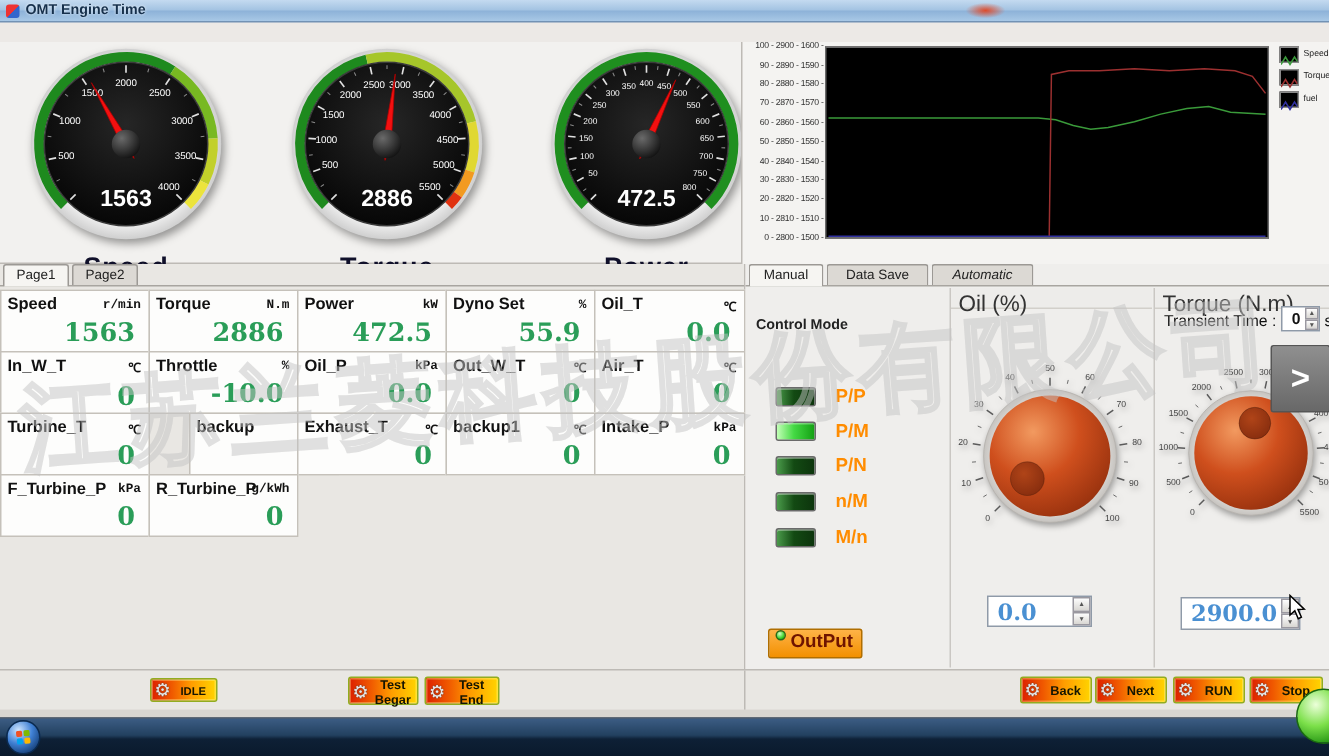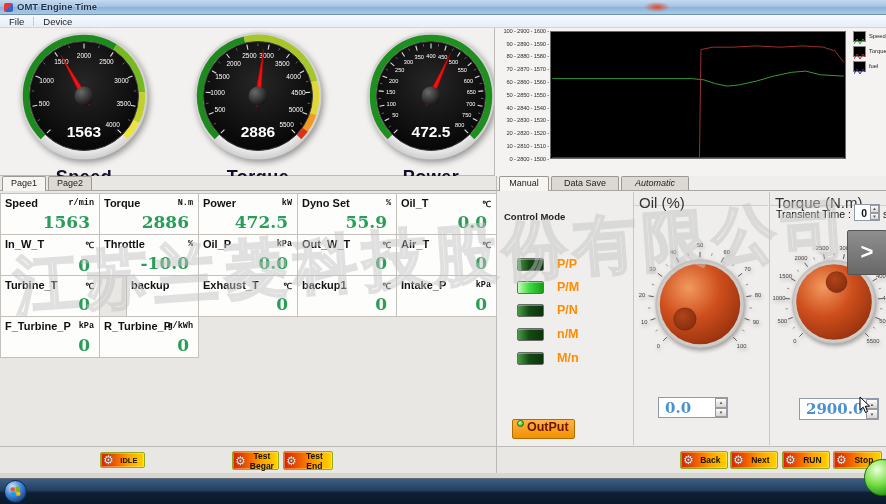--- a/index.html
+++ b/index.html
@@ -131,25 +131,20 @@
 <body>
 
 <div class="screen">
 
   <div class="titlebar">
     <div class="app-ico"></div>
     <span class="wtitle">OMT Engine Time</span>
     <div class="close-glow"></div>
   </div>
 
-  <div class="menubar" id="menubar">
-      <span class="mi">File</span>
-      <i class="sep"></i>
-      <span class="mi">Device</span>
-    </div>
 
   <div class="topsec">
     <div class="gauge-block" style="left:17px">
       <svg id="g0" width="134" height="134" viewBox="0 0 134 134">
           <defs>
             <radialGradient id="gw0">
               <stop offset="0%" stop-color="#ffffff"></stop>
               <stop offset="82%" stop-color="#f4f4f4"></stop>
               <stop offset="100%" stop-color="#cfcfcf"></stop>
             </radialGradient>
@@ -629,21 +624,21 @@
           <line x1="108.02669704746337" y1="68.61763997970776" x2="110.48145422332809" y2="68.9705807786255" stroke="#5a5a5a" stroke-width="0.6"></line>
           <line x1="103.2445268944895" y1="77.38341318595232" x2="107.89179753048833" y2="79.11675551676385" stroke="#5a5a5a" stroke-width="1"></line>
           <text x="113.70088582548685" y="83.28343343027825" text-anchor="middle" font-size="5.8" fill="#444" font-family="Liberation Sans, sans-serif">5000</text>
           <line x1="101.1182892766499" y1="87.13979801168531" x2="103.20459803807124" y2="88.48058723897519" stroke="#5a5a5a" stroke-width="0.6"></line>
           <line x1="93.12684050783182" y1="93.12684050783182" x2="96.6340901425171" y2="96.6340901425171" stroke="#5a5a5a" stroke-width="1"></line>
           <text x="101.0181521858737" y="103.01815218587369" text-anchor="middle" font-size="5.8" fill="#444" font-family="Liberation Sans, sans-serif">5500</text>
           <circle cx="62" cy="62" r="37.82" fill="url(#kb1)"></circle>
           <circle cx="64.5690400425637" cy="42.12071373465072" r="10.5896" fill="url(#kd1)" stroke="rgba(0,0,0,.25)" stroke-width="0.6"></circle>
         </svg>
       <div class="chevbtn">&gt;</div>
-      <div class="valuebox" style="left:29px; top:206px; width:80px; height:22px;">
+      <div class="valuebox" style="left:17px; top:206px; width:80px; height:22px;">
         <span class="vtxt">2900.0</span>
         <span class="spin">
           <b>▲</b>
           <b>▼</b>
         </span>
       </div>
       <svg class="cursor-svg" style="left:89px; top:204px;" width="12" height="18" viewBox="0 0 12 18">
         <path d="M1,1 L1,14 L4.2,11.2 L6.5,16.5 L8.6,15.5 L6.3,10.3 L10.5,10.1 Z" fill="#fff" stroke="#000" stroke-width="1"></path>
       </svg>
     </div>

